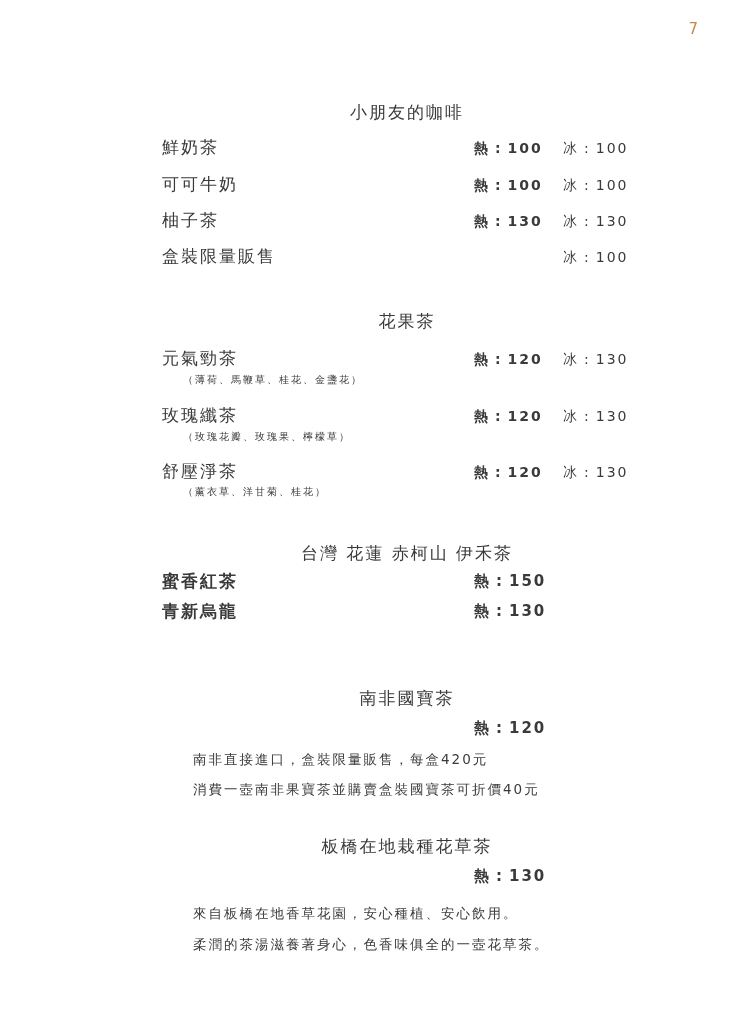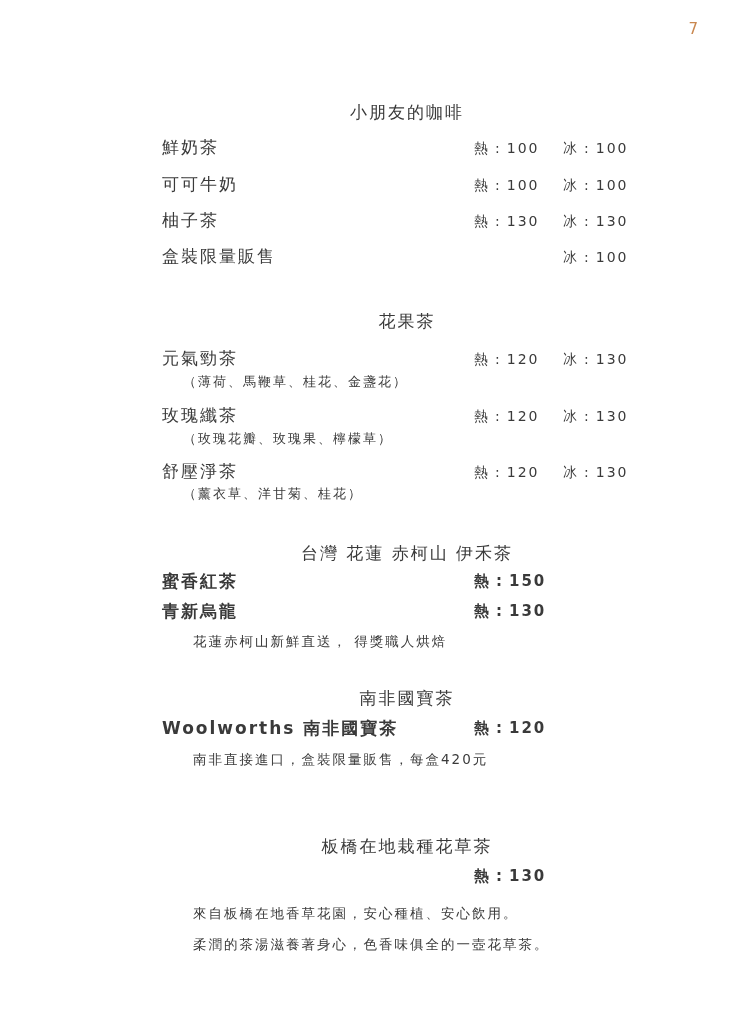--- a/index.html
+++ b/index.html
@@ -46,30 +46,30 @@
     letter-spacing: 2px;
     white-space: nowrap;
   }
   .price {
     position: absolute;
     top: 2px;
     font-size: 14px;
     line-height: 1;
     white-space: nowrap;
   }
-  .price.hot { left: 458px; }
+  .price.hot { left: 458px; font-weight: bold; }
   .price.ice { left: 547px; }
   .pcolon { margin: 0 7px; }
   .pval { letter-spacing: 2px; }
   .featured .name, .featured .price { font-weight: bold; }
   .featured .price { font-size: 15px; top: 1px; }
   .sub {
     position: absolute;
     left: 183px;
-    font-size: 13px;
+    font-size: 10px;
     line-height: 1;
     letter-spacing: 2px;
     white-space: nowrap;
   }
   .note {
     position: absolute;
     left: 193px;
     font-size: 13.5px;
     line-height: 1;
     letter-spacing: 2px;
@@ -136,30 +136,29 @@
   <div class="row featured" style="top:573px">
     <span class="name">蜜香紅茶</span>
     <span class="price hot"><span class="plabel">熱</span><span class="pcolon">:</span><span class="pval">150</span></span>
   </div>
 
   <div class="row featured" style="top:603px">
     <span class="name">青新烏龍</span>
     <span class="price hot"><span class="plabel">熱</span><span class="pcolon">:</span><span class="pval">130</span></span>
   </div>
 
-  <div class="note" style="top:635px">花蓮赤柯山新鮮直送， 得獎職人烘焙</div>
 
   <div class="heading" style="top:690px">南非國寶茶</div>
 
   <div class="row featured" style="top:720px">
-    <span class="name">Woolworths 南非國寶茶</span>
     <span class="price hot"><span class="plabel">熱</span><span class="pcolon">:</span><span class="pval">120</span></span>
   </div>
 
   <div class="note" style="top:753px">南非直接進口，盒裝限量販售，每盒420元</div>
+  <div class="note" style="top:783px">消費一壺南非果寶茶並購賣盒裝國寶茶可折價40元</div>
 
   <div class="heading" style="top:838px">板橋在地栽種花草茶</div>
 
   <div class="row featured" style="top:868px">
     <span class="price hot"><span class="plabel">熱</span><span class="pcolon">:</span><span class="pval">130</span></span>
   </div>
 
   <div class="note" style="top:938px">柔潤的茶湯滋養著身心，色香味俱全的一壺花草茶。</div>
   <div class="note" style="top:907px">來自板橋在地香草花園，安心種植、安心飲用。</div>
 

